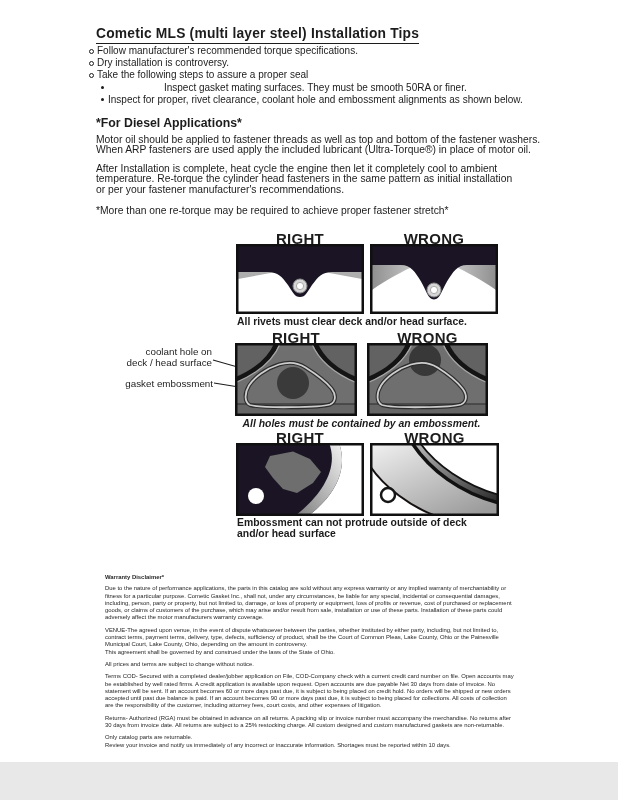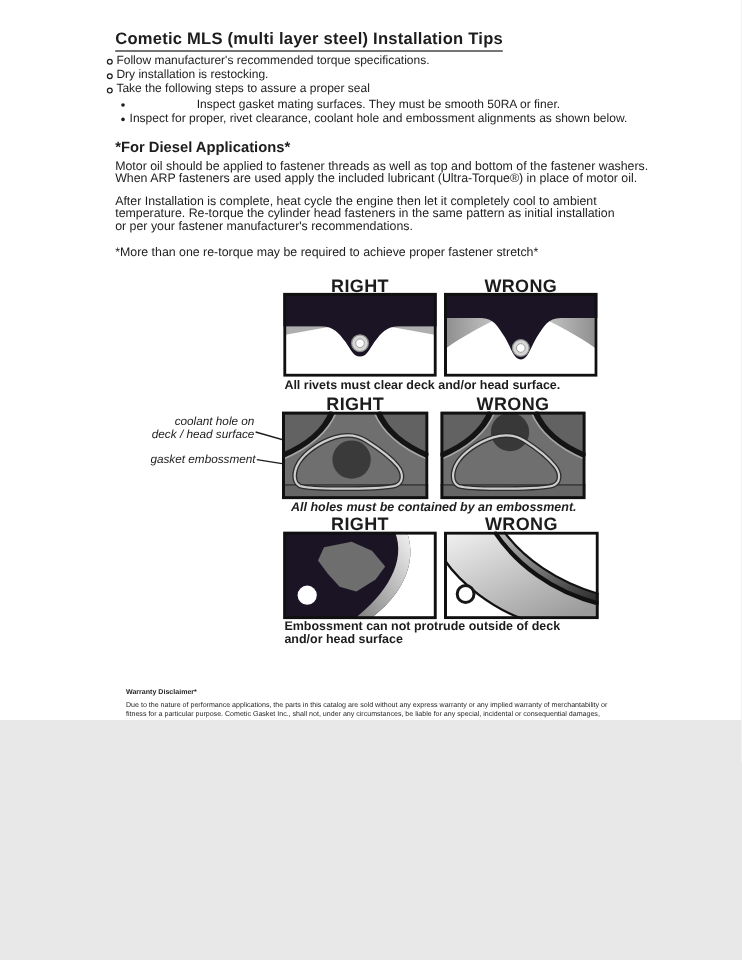--- a/index.html
+++ b/index.html
@@ -1,17 +1,17 @@
 <!DOCTYPE html>
 <html><head>
 <meta charset="utf-8">
 <style>
   html,body { margin:0; padding:0; background:#e8e8e8; }
   .page {
-    position:relative; width:618px; height:600px; margin:0 auto;
+    position:relative; width:618px; height:762px; margin:0 auto;
     background:#ffffff; overflow:hidden;
     font-family:"Liberation Sans", sans-serif; color:#1c1c1c;
   }
   .abs { position:absolute; }
 
   .title {
     font-size:13.8px; font-weight:bold; letter-spacing:.2px;
     border-bottom:1.6px solid #1c1c1c; padding-bottom:1.5px; display:inline-block;
   }
   .bullets { font-size:10px; line-height:12.2px; }
@@ -24,40 +24,40 @@
   .b2 { position:relative; padding-left:8px; }
   .b2::before {
     content:""; position:absolute; left:1px; top:4.2px; width:3.4px; height:3.4px;
     background:#1c1c1c; border-radius:50%;
   }
   .h2 { font-size:12.3px; font-weight:bold; }
   .body-text { font-size:10.3px; line-height:10.4px; white-space:pre-line; width:450px; }
   .fig-head { font-size:15px; font-weight:bold; text-align:center; letter-spacing:.3px; }
   .fig-caption { font-size:10.4px; font-weight:bold; line-height:11px; white-space:pre-line; }
   .fig-caption.centered { text-align:center; }
-  .fig-label { font-size:9.8px; line-height:11px; text-align:right; white-space:pre-line;font-style:italic; }
+  .fig-label { font-size:9.8px; line-height:11px; text-align:right; white-space:pre-line; }
   .figbox { display:block; }
 
   .disclaimer { width:412px; font-size:5.9px; line-height:7.3px; color:#262626; }
   .disclaimer .dh { font-weight:bold; margin:0 0 4px 0; }
   .disclaimer p { margin:0 0 5px 0; white-space:pre-line; }
   .footer-code { font-size:18px; letter-spacing:.3px; color:#262626; }
 </style>
 </head>
 <body>
 
 <div class="page">
 
   <div class="abs" style="left:96px; top:24px;">
     <span class="title">Cometic MLS (multi layer steel) Installation Tips</span>
   </div>
 
   <div class="abs bullets" style="left:89px; top:45px;">
     <div class="b1">Follow manufacturer's recommended torque specifications.</div>
-    <div class="b1">Dry installation is restocking.</div>
+    <div class="b1">Dry installation is controversy.</div>
     <div class="b1">Take the following steps to assure a proper seal</div>
     <div class="sub">
       <div class="b2">Inspect gasket mating surfaces.  They must be smooth 50RA or finer.</div>
       <div class="b2">Inspect for proper, rivet clearance, coolant hole and embossment alignments as shown below.</div>
     </div>
   </div>
 
   <div class="abs h2" style="left:96px; top:116px;">*For Diesel Applications*</div>
   <div class="abs body-text" style="left:96px; top:135px;">Motor oil should be applied to fastener threads as well as top and bottom of the fastener washers.
 When ARP fasteners are used apply the included lubricant (Ultra-Torque®) in place of motor oil.</div>

